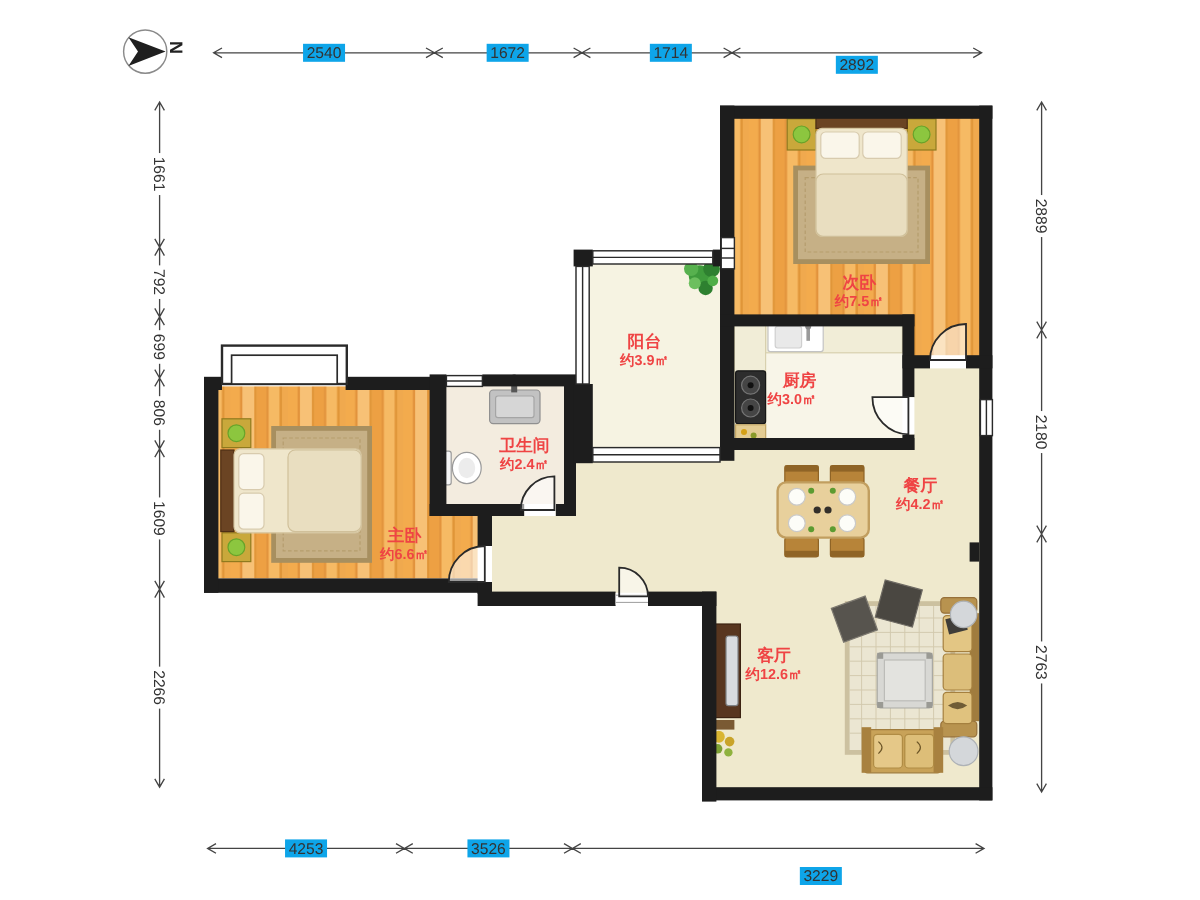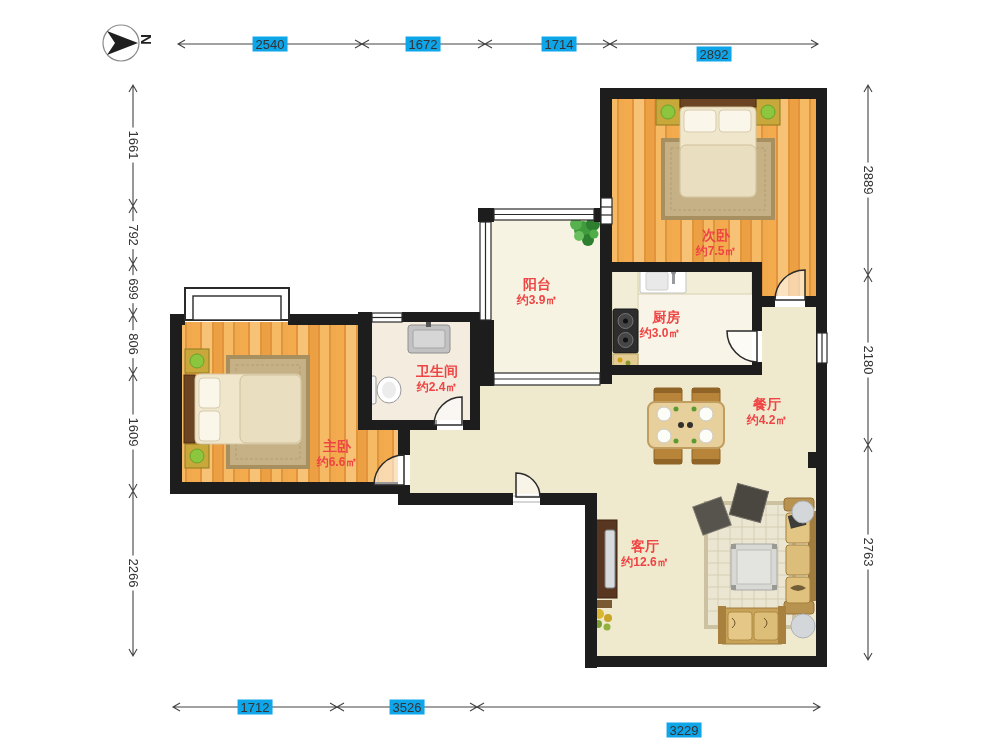--- a/index.html
+++ b/index.html
@@ -324,21 +324,21 @@
 <div class="lbl" style="left:620px;top:554px;margin-left:25px;">
   <span class="nm">客厅</span>
   <span class="ar">约12.6㎡</span>
 </div>
 
 <span class="dim" style="left:270px;top:44px;">2540</span>
 <span class="dim" style="left:423px;top:44px;">1672</span>
 <span class="dim" style="left:547px;top:44px;margin-left:12px;">1714</span>
 <span class="dim" style="left:714px;top:44px;margin-top:10px;">2892</span>
 
-<span class="dim" style="left:255px;top:707px;">1712</span>
+<span class="dim" style="left:255px;top:707px;">4253</span>
 <span class="dim" style="left:407px;top:707px;">3526</span>
 <span class="dim" style="left:684px;top:707px;margin-top:23px;">3229</span>
 
 <span class="dimv" style="left:133px;top:145px;">1661</span>
 <span class="dimv" style="left:133px;top:235px;">792</span>
 <span class="dimv" style="left:133px;top:289px;">699</span>
 <span class="dimv" style="left:133px;top:344px;">806</span>
 <span class="dimv" style="left:133px;top:432px;">1609</span>
 <span class="dimv" style="left:133px;top:573px;">2266</span>
 

